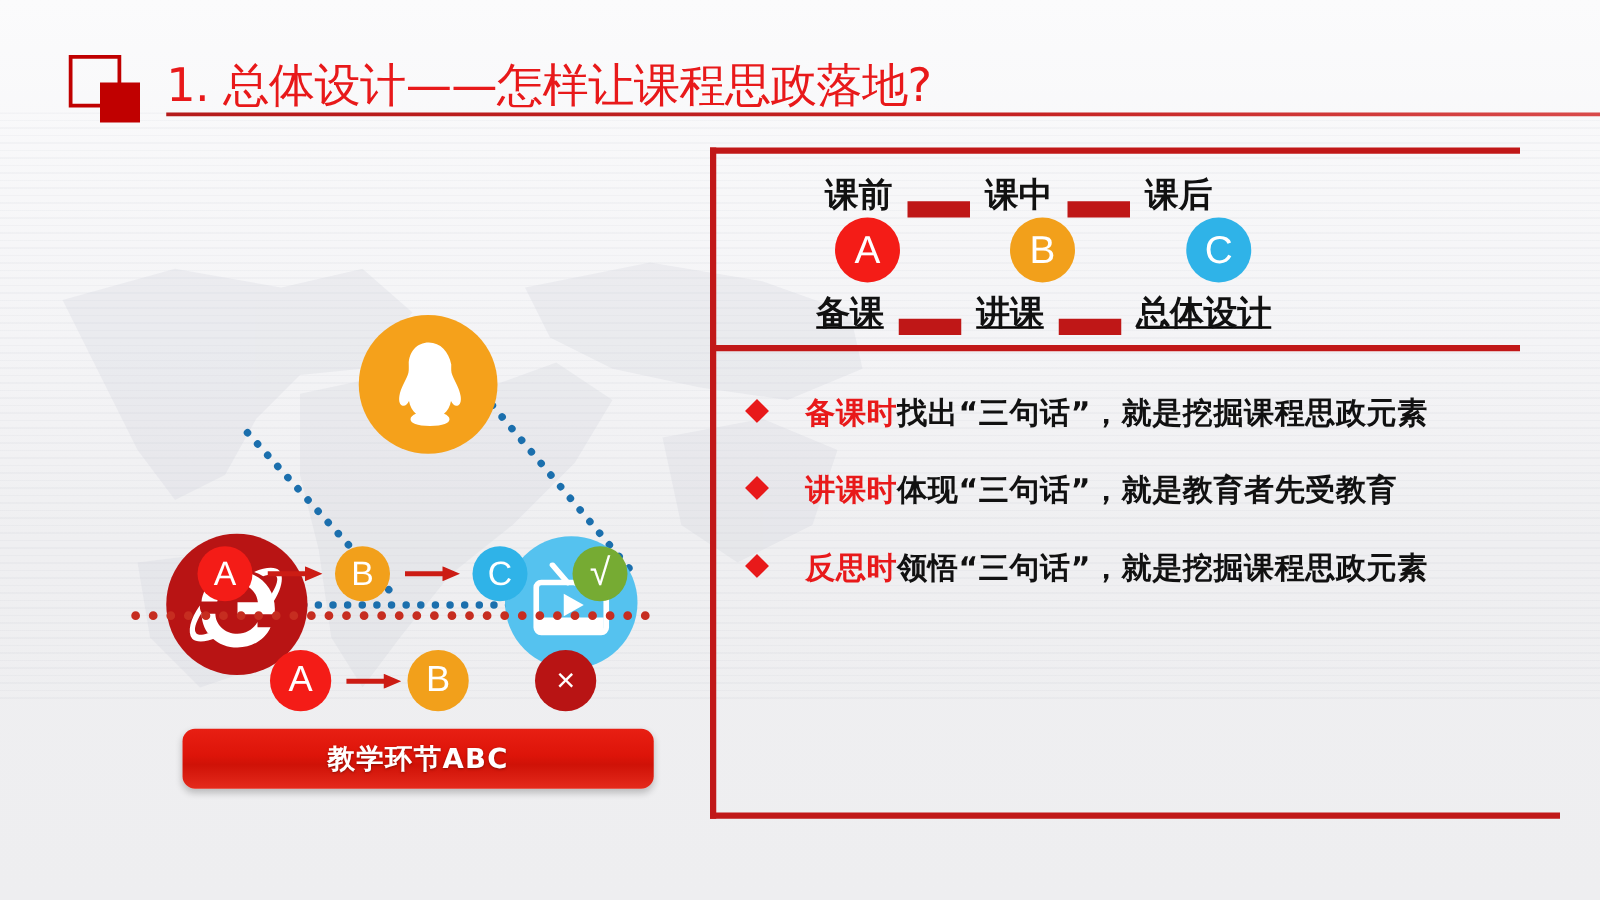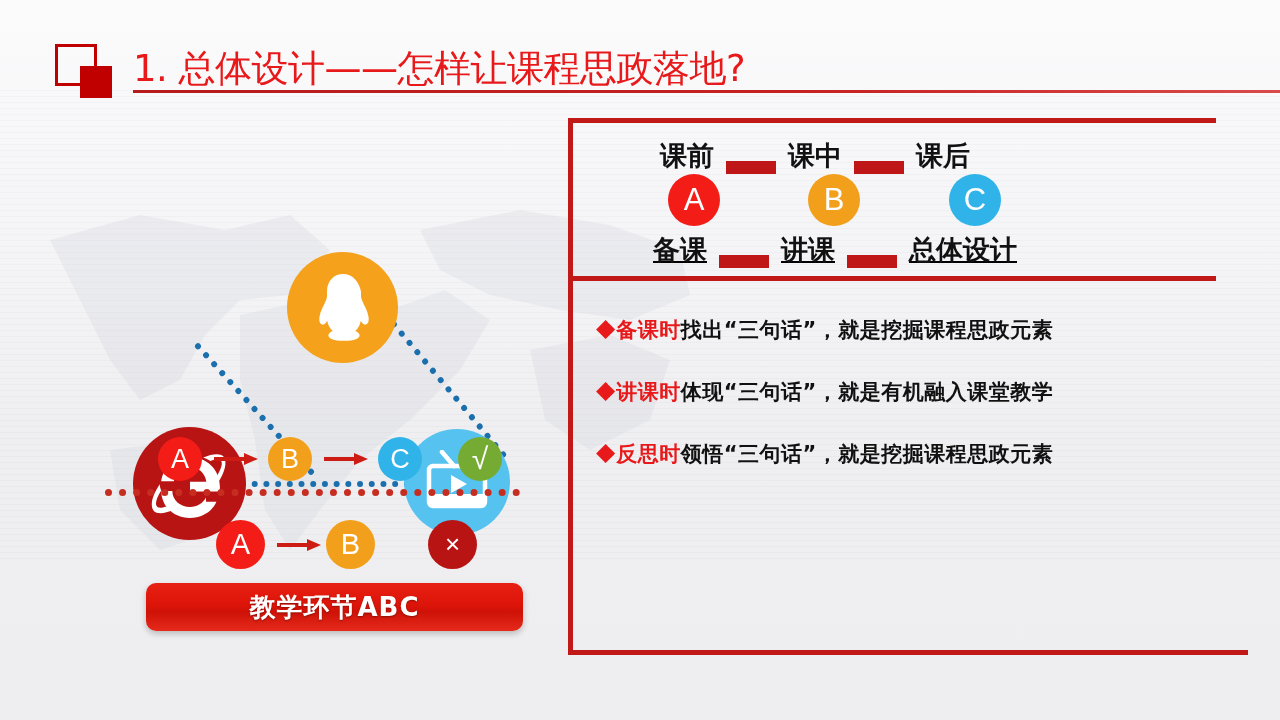--- a/index.html
+++ b/index.html
@@ -104,21 +104,21 @@
   .ar3{left:277px;top:434px;}
 
   .banner{
     position:absolute;left:146px;top:478px;width:377px;height:48px;
     border-radius:10px;
     background:linear-gradient(180deg,#e81f13 0%,#dd1409 45%,#cf1207 60%,#e52a1c 100%);
     box-shadow:0 3px 6px rgba(0,0,0,.22);
     display:flex;align-items:center;justify-content:center;
   }
   .banner span{
-    color:#fff;font-size:26px;font-weight:bold;letter-spacing:1px;
+    color:#fff;font-size:22px;font-weight:bold;letter-spacing:1px;
     text-shadow:0 1px 2px rgba(0,0,0,.35);
     font-family:"DejaVu Sans","Liberation Sans",sans-serif;
   }
 
   
   .right-panel{position:absolute;left:568px;top:118px;width:680px;height:542px;}
   .rp-border-left{position:absolute;left:0;top:0;width:5px;height:537px;background:#c11818;}
   .rp-border-top{position:absolute;left:0;top:0;width:648px;height:5px;background:#c11818;}
   .rp-divider{position:absolute;left:0;top:158px;width:648px;height:5px;background:#c11818;}
   .rp-border-bottom{position:absolute;left:0;top:532px;width:680px;height:5px;background:#c11818;}
@@ -146,23 +146,24 @@
   .tc-c{left:281px;background:#2fb3e8;}
 
   .bullets{position:absolute;left:28px;top:188px;width:612px;}
   .bullet{
     display:flex;margin-bottom:14px;
   }
   .diamond{
     flex:0 0 auto;color:#e8191a;font-size:25px;line-height:42px;margin-right:1px;
   }
   .btext{
-    font-size:21px;line-height:48px;color:#111;font-weight:bold;
+    font-size:24px;line-height:48px;color:#111;font-weight:bold;
     font-family:"DejaVu Sans","Liberation Sans",sans-serif;
     letter-spacing:.5px;
+    margin-left:28px;
   }
   .btext .hl{color:#e8191a;}
 </style>
 </head>
 <body>
 
 <div id="slide">
 
   <div class="bg-lines"></div>
   <div class="bg-map">
@@ -290,21 +291,21 @@
 
     <div class="bullets">
 
       <div class="bullet">
         <span class="diamond">◆</span>
         <span class="btext"><span class="hl">备课时</span><span>找出“三句话”，就是挖掘课程思政元素</span></span>
       </div>
 
       <div class="bullet">
         <span class="diamond">◆</span>
-        <span class="btext"><span class="hl">讲课时</span><span>体现“三句话”，就是有机融入课堂教学</span></span>
+        <span class="btext"><span class="hl">讲课时</span><span>体现“三句话”，就是教育者先受教育</span></span>
       </div>
 
       <div class="bullet">
         <span class="diamond">◆</span>
         <span class="btext"><span class="hl">反思时</span><span>领悟“三句话”，就是挖掘课程思政元素</span></span>
       </div>
 
     </div>
   </div>
 

